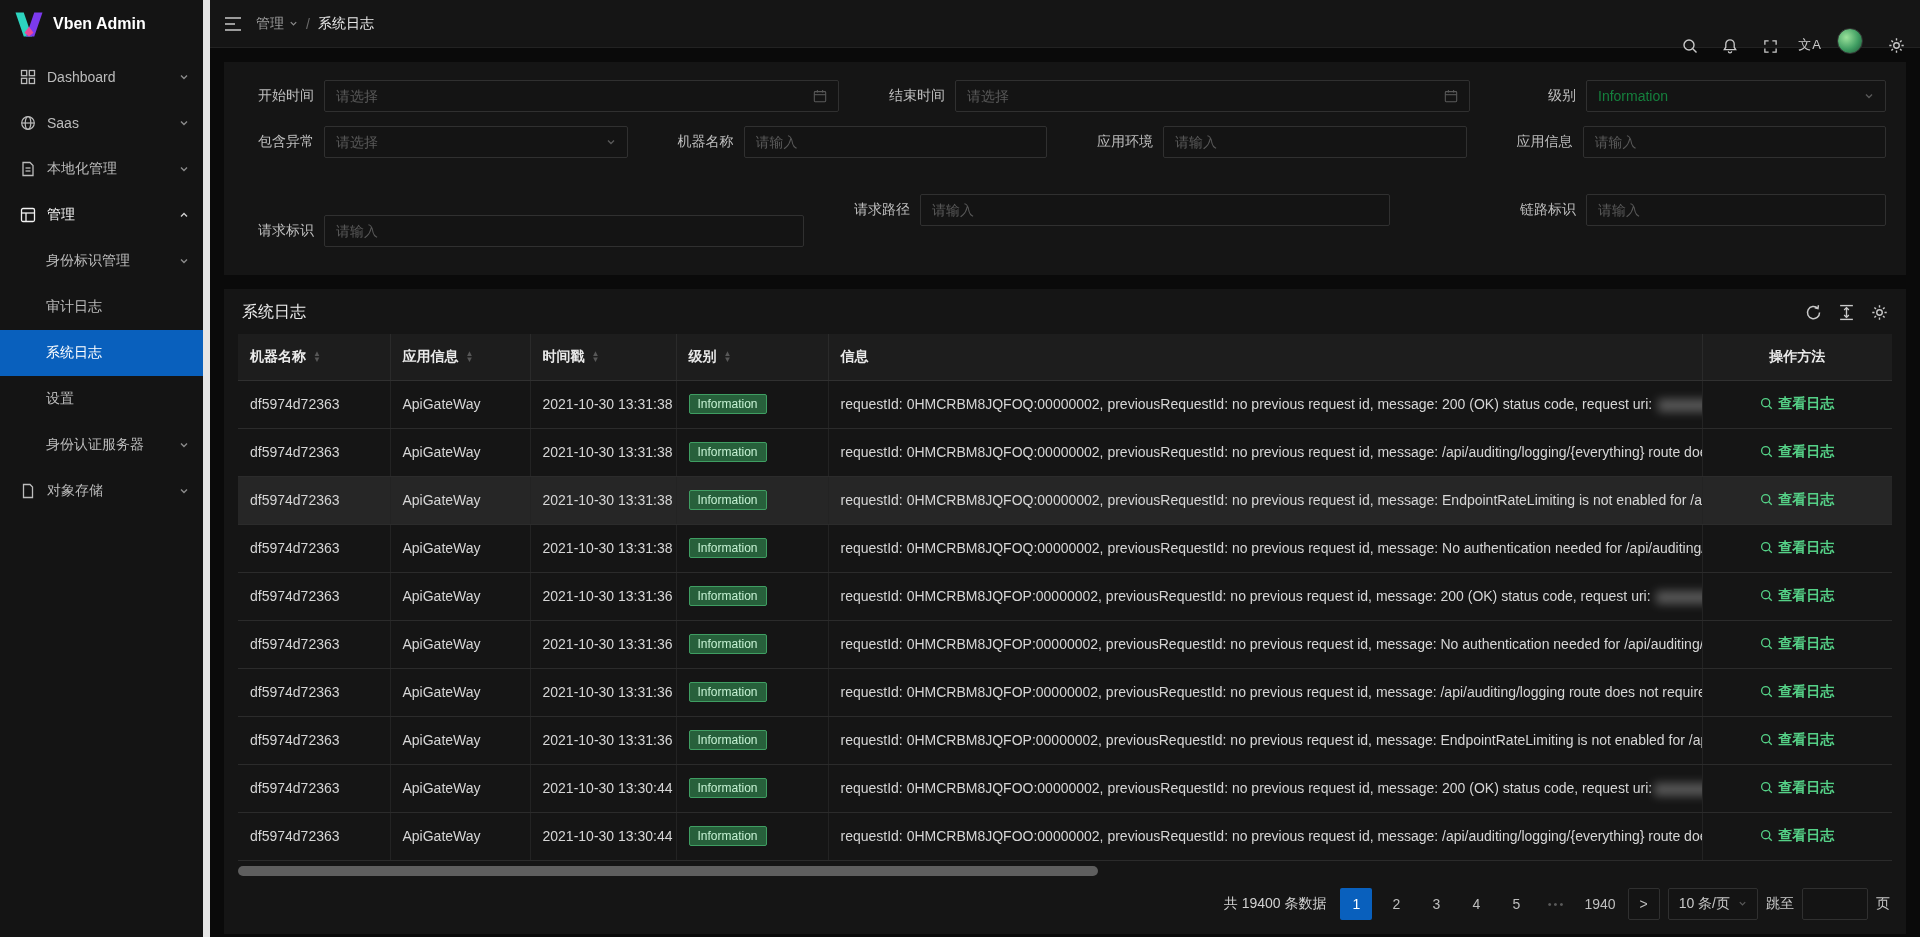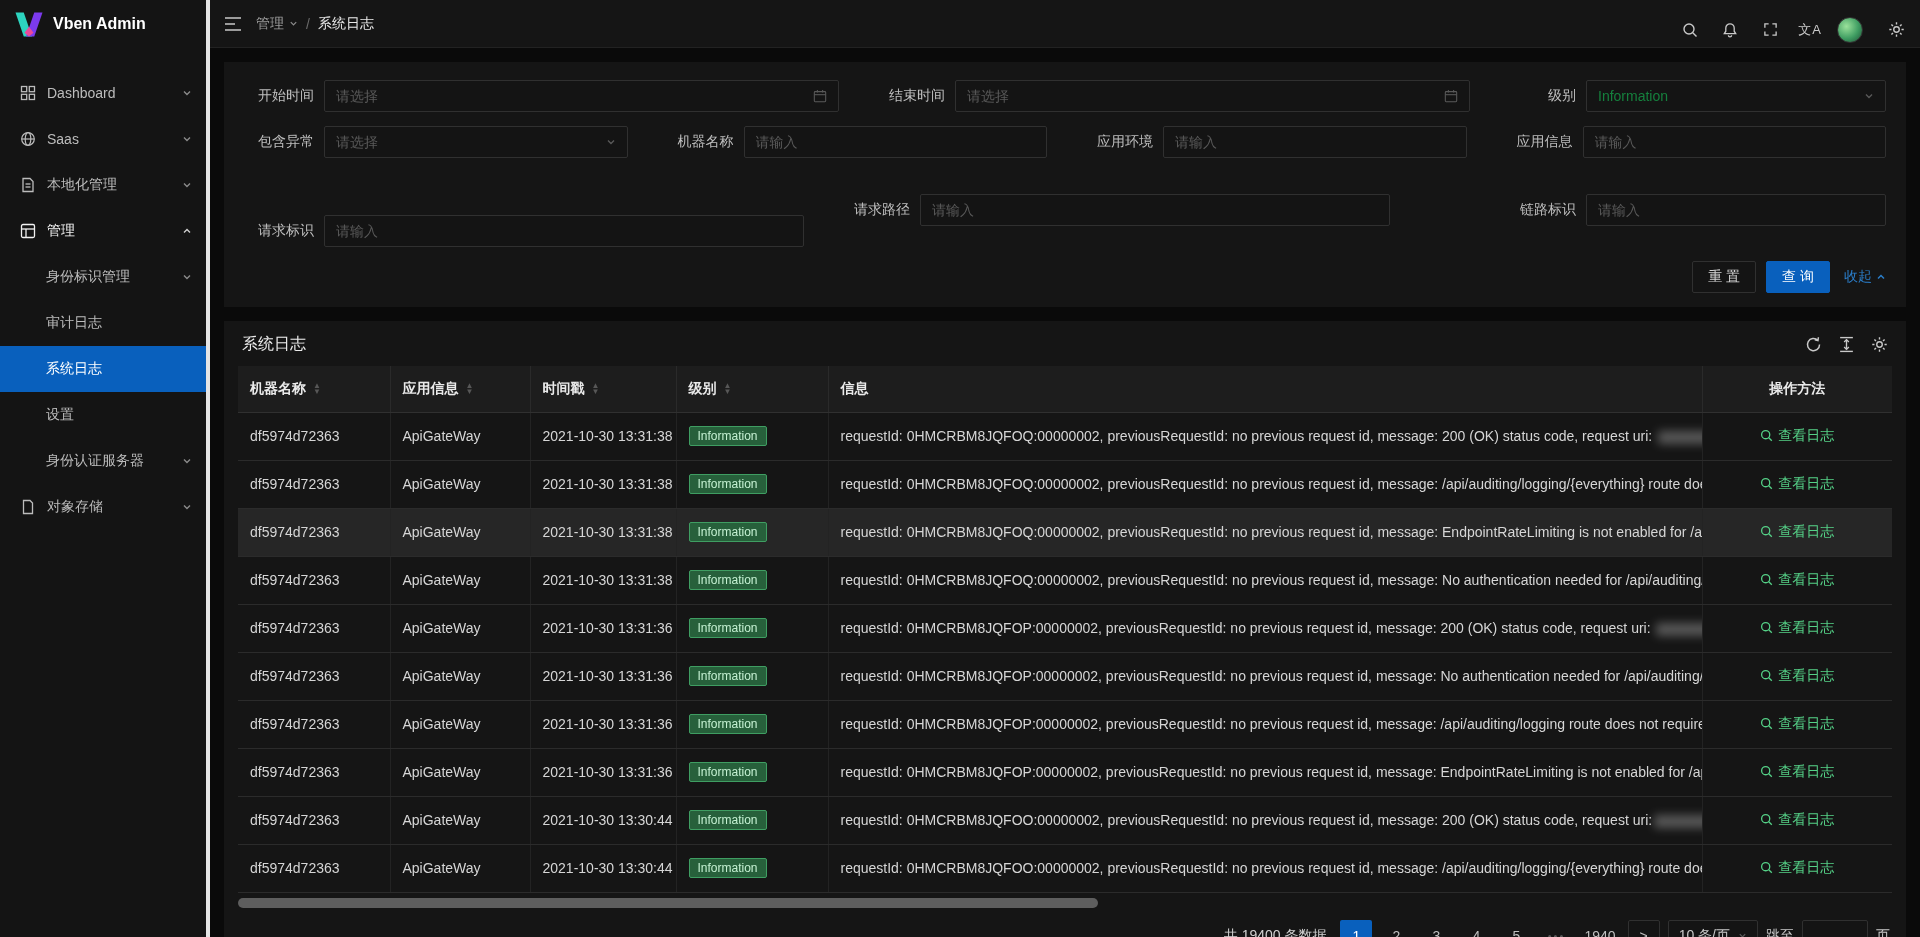--- a/index.html
+++ b/index.html
@@ -3,21 +3,21 @@
 <meta charset="utf-8">
 <style>
   * { margin:0; padding:0; box-sizing:border-box; }
   html,body { width:1920px; height:937px; overflow:hidden; background:#0a0a0a;
     font-family:"Liberation Sans","DejaVu Sans",sans-serif; font-size:14px; color:#c9c9c9; }
   svg { display:block; }
 
   .layout { display:flex; width:100%; height:100%; }
 
   
-  .sidebar { width:210px; flex-shrink:0; background:#141414; border-right:4px solid #e5e5e5; display:flex; flex-direction:column;gap:16px; }
+  .sidebar { width:210px; flex-shrink:0; background:#141414; border-right:7px solid #e5e5e5; display:flex; flex-direction:column; }
   .logo { height:48px; display:flex; align-items:center; gap:9px; padding-left:14px; }
   .logo-title { color:#fff; font-size:16px; font-weight:bold; white-space:nowrap; }
   .menu { padding-top:6px; }
   .menu-item { height:46px; display:flex; align-items:center; padding:0 14px 0 20px; color:#bcbcbc; cursor:pointer; }
   .menu-item.open { color:#f2f2f2; }
   .mi-icon { width:17px; margin-right:10px; display:flex; flex-shrink:0; }
   .mi-label { flex:1; white-space:nowrap; overflow:hidden; }
   .chev { color:#8a8a8a; display:flex; }
   .sub-item { height:46px; display:flex; align-items:center; padding:0 14px 0 46px; color:#bcbcbc; cursor:pointer; }
   .sub-item .mi-label { flex:1; }
@@ -25,21 +25,21 @@
 
   
   .main { flex:1; min-width:0; display:flex; flex-direction:column; }
   .header { height:48px; background:#151515; border-bottom:1px solid #222; display:flex; align-items:center; flex-shrink:0; }
   .fold-btn { width:46px; height:48px; display:flex; align-items:center; justify-content:center; cursor:pointer; }
   .breadcrumb { display:flex; align-items:center; gap:8px; }
   .crumb { color:#9a9a9a; display:flex; align-items:center; gap:5px; cursor:pointer; }
   .crumb-sep { color:#6a6a6a; }
   .crumb-current { color:#e8e8e8; }
   .header-spacer { flex:1; }
-  .hicon { width:40px; height:48px; display:flex; align-items:center; justify-content:center; cursor:pointer; color:#c9c9c9;margin-top:12px; }
+  .hicon { width:40px; height:48px; display:flex; align-items:flex-end; justify-content:center; cursor:pointer; color:#c9c9c9;margin-top:12px; }
   .trans-icon { font-size:13px; color:#c9c9c9; letter-spacing:1px; }
   .avatar { width:26px; height:26px; border-radius:50%;
     background:radial-gradient(circle at 35% 35%, #9be29b 0%, #3f9d62 55%, #1d4f34 100%); border:1px solid #333; }
   .hicon.gear-btn { margin-left:6px; margin-right:4px; }
 
   
   .content { flex:1; padding:14px; overflow:hidden; }
 
   
   .filter-panel { background:#151515; padding:18px 20px 14px; }
@@ -75,21 +75,21 @@
     border-bottom:1px solid #303030; border-right:1px solid #2a2a2a; white-space:nowrap; overflow:hidden; }
   thead th:last-child { border-right:none; text-align:center; }
   .th-inner { display:inline-flex; align-items:center; gap:7px; }
   .sorters { display:inline-flex; flex-direction:column; line-height:6px; font-size:8px; color:#575757; }
   tbody td { height:48px; padding:0 12px; border-bottom:1px solid #2b2b2b; border-right:1px solid #232323;
     color:#d6d6d6; white-space:nowrap; overflow:hidden; }
   tbody td:last-child { border-right:none; text-align:center; }
   tbody tr.hovered { background:#262626; }
   .badge { display:inline-block; padding:2px 8px; font-size:12px; border-radius:2px;
     background:#27603b; border:1px solid #3f9e62; color:#c4f0d2; }
-  .view-link { color:#55d187; display:inline-flex; align-items:center; gap:5px; cursor:pointer; }
+  .view-link { color:#55d187; display:inline-flex; align-items:center; gap:5px; cursor:pointer;font-weight:bold; }
   .redacted { display:inline-block; width:130px; height:13px; margin-left:2px; vertical-align:middle;
     background:#9a9a9a; opacity:.5; border-radius:2px; filter:blur(5px); }
 
   .h-scrollbar { margin:5px 14px 0; height:10px; position:relative; }
   .h-thumb { position:absolute; left:0; top:0; height:10px; width:52%; background:#5e5e5e; border-radius:5px; cursor:pointer; }
 
   
   .pagination { display:flex; justify-content:flex-end; align-items:center; gap:8px; padding:12px 16px 8px; }
   .page-total { color:#d2d2d2; margin-right:6px; }
   .page-item { min-width:32px; height:32px; padding:0 4px; display:flex; align-items:center; justify-content:center;
@@ -381,30 +381,20 @@
             </div>
           </div>
           <div class="field f-trace">
             <label>链路标识</label>
             <div class="ctrl">
               <input placeholder="请输入" style="">
             </div>
           </div>
         </div>
 
-        <div class="form-actions">
-          <button class="btn btn-default">重 置</button>
-          <button class="btn btn-primary">查 询</button>
-          <span class="collapse-link">
-            <span>收起</span>
-            <svg width="10" height="10" viewBox="0 0 10 10" fill="none" stroke="#2a7dc9" stroke-width="1.5">
-                <polyline points="2,6.5 5,3.5 8,6.5"></polyline>
-              </svg>
-          </span>
-        </div>
       </section>
 
       <section class="table-panel">
         <div class="table-toolbar">
           <span class="table-title">系统日志</span>
           <span class="toolbar-icons">
             <span class="ticon">
               <svg width="17" height="17" viewBox="0 0 16 16" fill="none" stroke="#c9c9c9" stroke-width="1.4">
                 <path d="M13.7 8A5.7 5.7 0 1 1 12 4"></path>
                   <polyline points="12.6,1.2 12.2,4.3 9.2,3.6" fill="none"></polyline>

